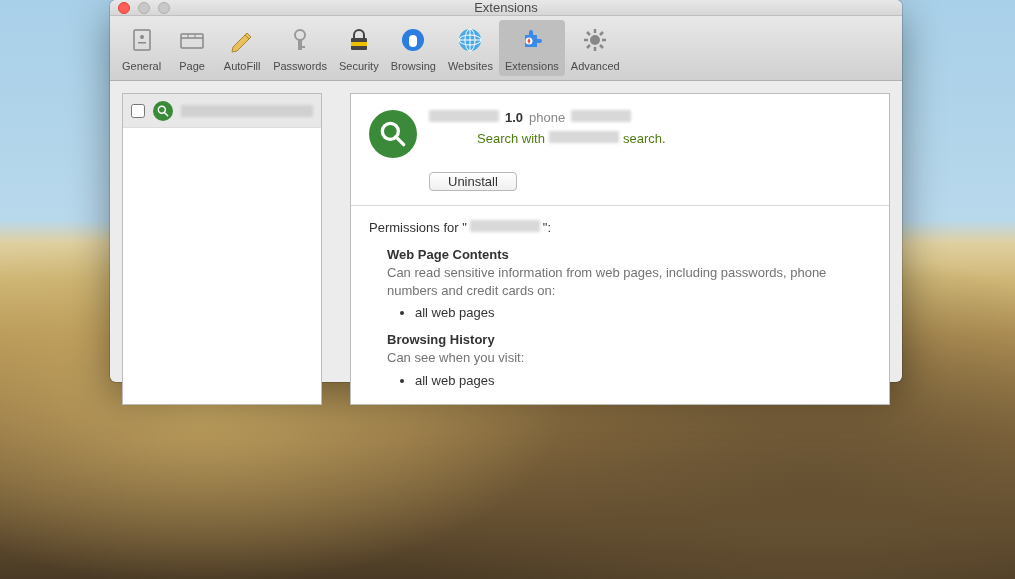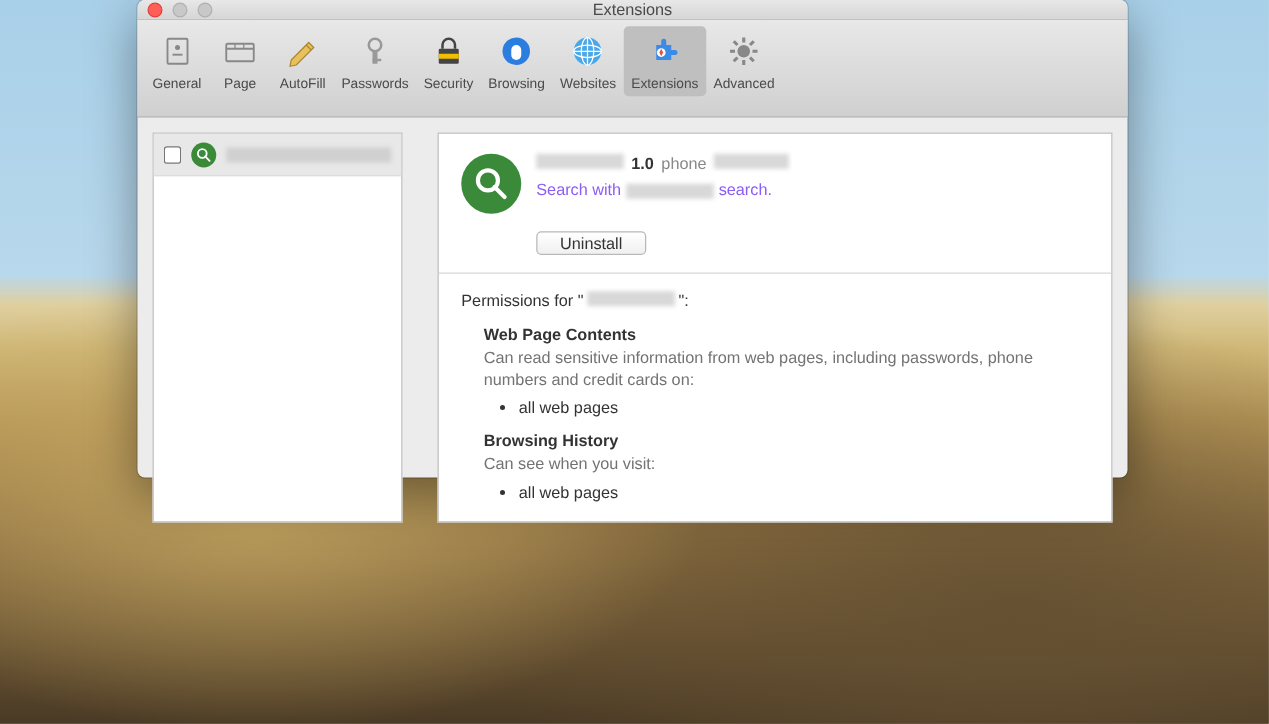--- a/index.html
+++ b/index.html
@@ -77,22 +77,22 @@
       flex: 1;
       text-align: center;
       font-size: 13px;
       color: #4a4a4a;
     }
     .toolbar {
       height: 78px;
       background: linear-gradient(180deg, #e8e8e8, #d0d0d0);
       border-bottom: 1px solid #b0b0b0;
       display: flex;
-      align-items: flex-end;
-      padding: 16px 6px;
+      align-items: flex-start;
+      padding: 4px 6px;
       gap: 0;
     }
     .tb-item {
       display: flex;
       flex-direction: column;
       align-items: center;
       justify-content: center;
       padding: 4px 6px;
       border-radius: 4px;
       min-width: 50px;
@@ -189,24 +189,25 @@
     }
     .blur-box {
       display: inline-block;
       background: #d8d8d8;
       filter: blur(1.5px);
       height: 12px;
     }
     .ext-desc {
       margin-top: 6px;
       font-size: 13px;
-      color: #8b5cf6;
-      display: flex;
-      align-items: flex-end;
+      color: #4d7c0f;
+      display: flex;
+      align-items: flex-start;
       gap: 4px;
+      margin-left: 48px;
     }
     .uninstall-btn {
       margin-top: 14px;
       margin-left: 60px;
       padding: 1px 18px;
       font-size: 13px;
       background: linear-gradient(180deg, #fff, #f0f0f0);
       border: 1px solid #b8b8b8;
       border-radius: 4px;
       color: #333;

